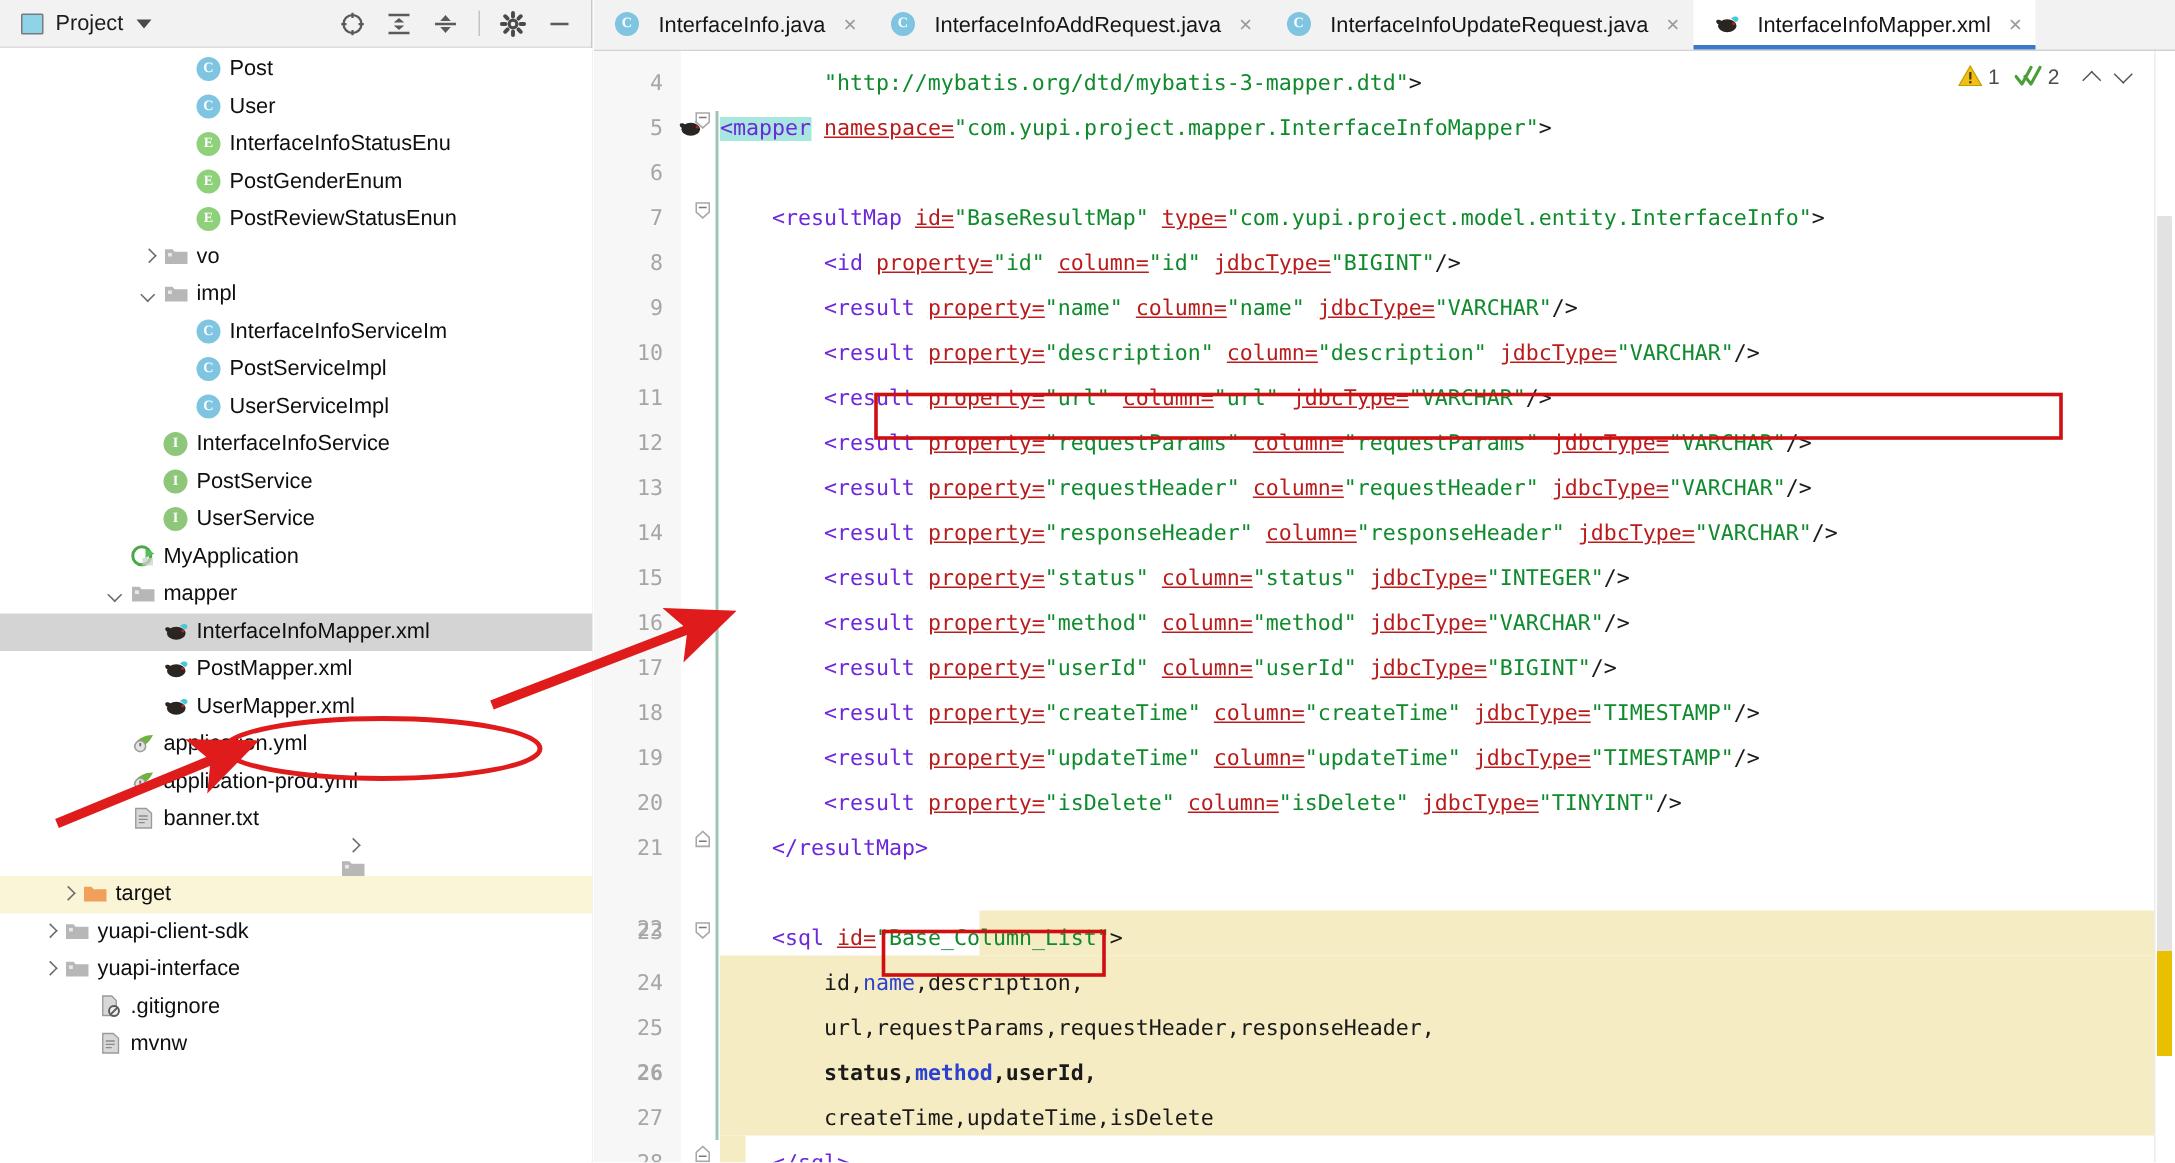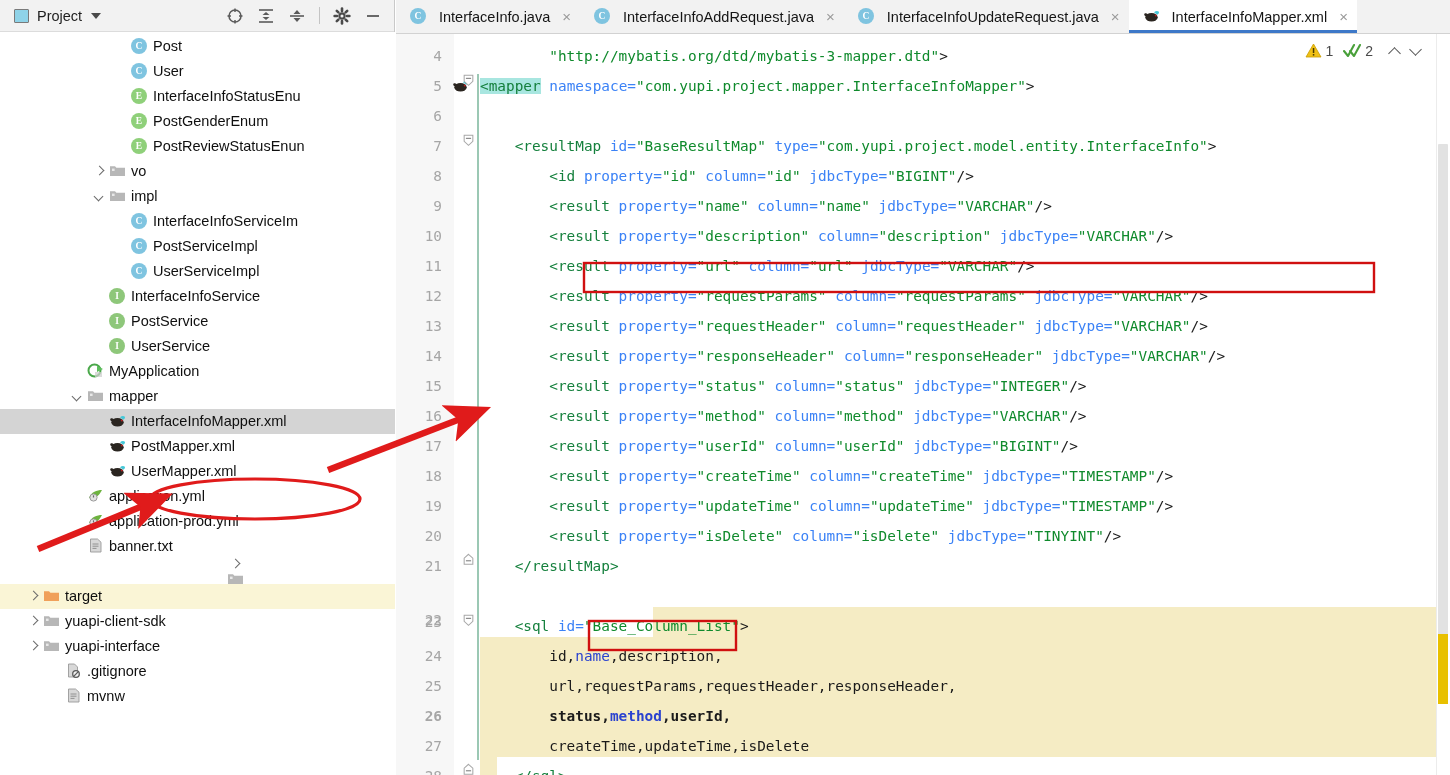--- a/index.html
+++ b/index.html
@@ -164,22 +164,22 @@
   .ln {
     position: absolute; left: 0; width: 46px;
     text-align: right;
     color: #a6a6a6;
     font-family: "DejaVu Sans Mono", "Liberation Mono", monospace;
     font-size: 14.4px;
   }
   .ctext { position: absolute; left: 84px; }
 
   
-  .t-tag   { color: #15803d; }
-  .t-attr  { color: #3b82f6; }
+  .t-tag   { color: #6d28d9; }
+  .t-attr  { color: #b91c1c; text-decoration: underline; }
   .t-val   { color: #0f8a2c; }
   .t-punct { color: #1a1a1a; }
   .t-plain { color: #1a1a1a; }
   .t-kw    { color: #2a42cf; }
 
   .hl-tag { background: #a8e6e0; }
   .sqlbg { position: absolute; background: #f5ecc4; }
 
   
   #scope-line {
@@ -461,21 +461,21 @@
           <span class="lbl">banner.txt</span>
         </div>
         <div class="row" style="padding-left: 80px; flex-direction: column;">
           <span class="arrow right"></span>
           <span class="ico"><svg width="17" height="15" viewBox="0 0 17 15">
               <path d="M1 3.2h5l1.4 1.6H16V13H1z" fill="#b7b7b7"></path>
               <rect x="3" y="5.6" width="2.6" height="2.4" fill="#e8e8e8"></rect>
             </svg></span>
           <span class="lbl">test</span>
         </div>
-        <div class="row excluded" style="padding-left: 28px;">
+        <div class="row excluded" style="padding-left: 40px;">
           <span class="arrow right"></span>
           <span class="ico"><svg width="17" height="15" viewBox="0 0 17 15">
               <path d="M1 3.2h5l1.4 1.6H16V13H1z" fill="#f0a05a"></path>
             </svg></span>
           <span class="lbl">target</span>
         </div>
         <div class="row" style="padding-left: 28px;">
           <span class="arrow right"></span>
           <span class="ico"><svg width="17" height="15" viewBox="0 0 17 15">
               <path d="M1 3.2h5l1.4 1.6H16V13H1z" fill="#b7b7b7"></path>

